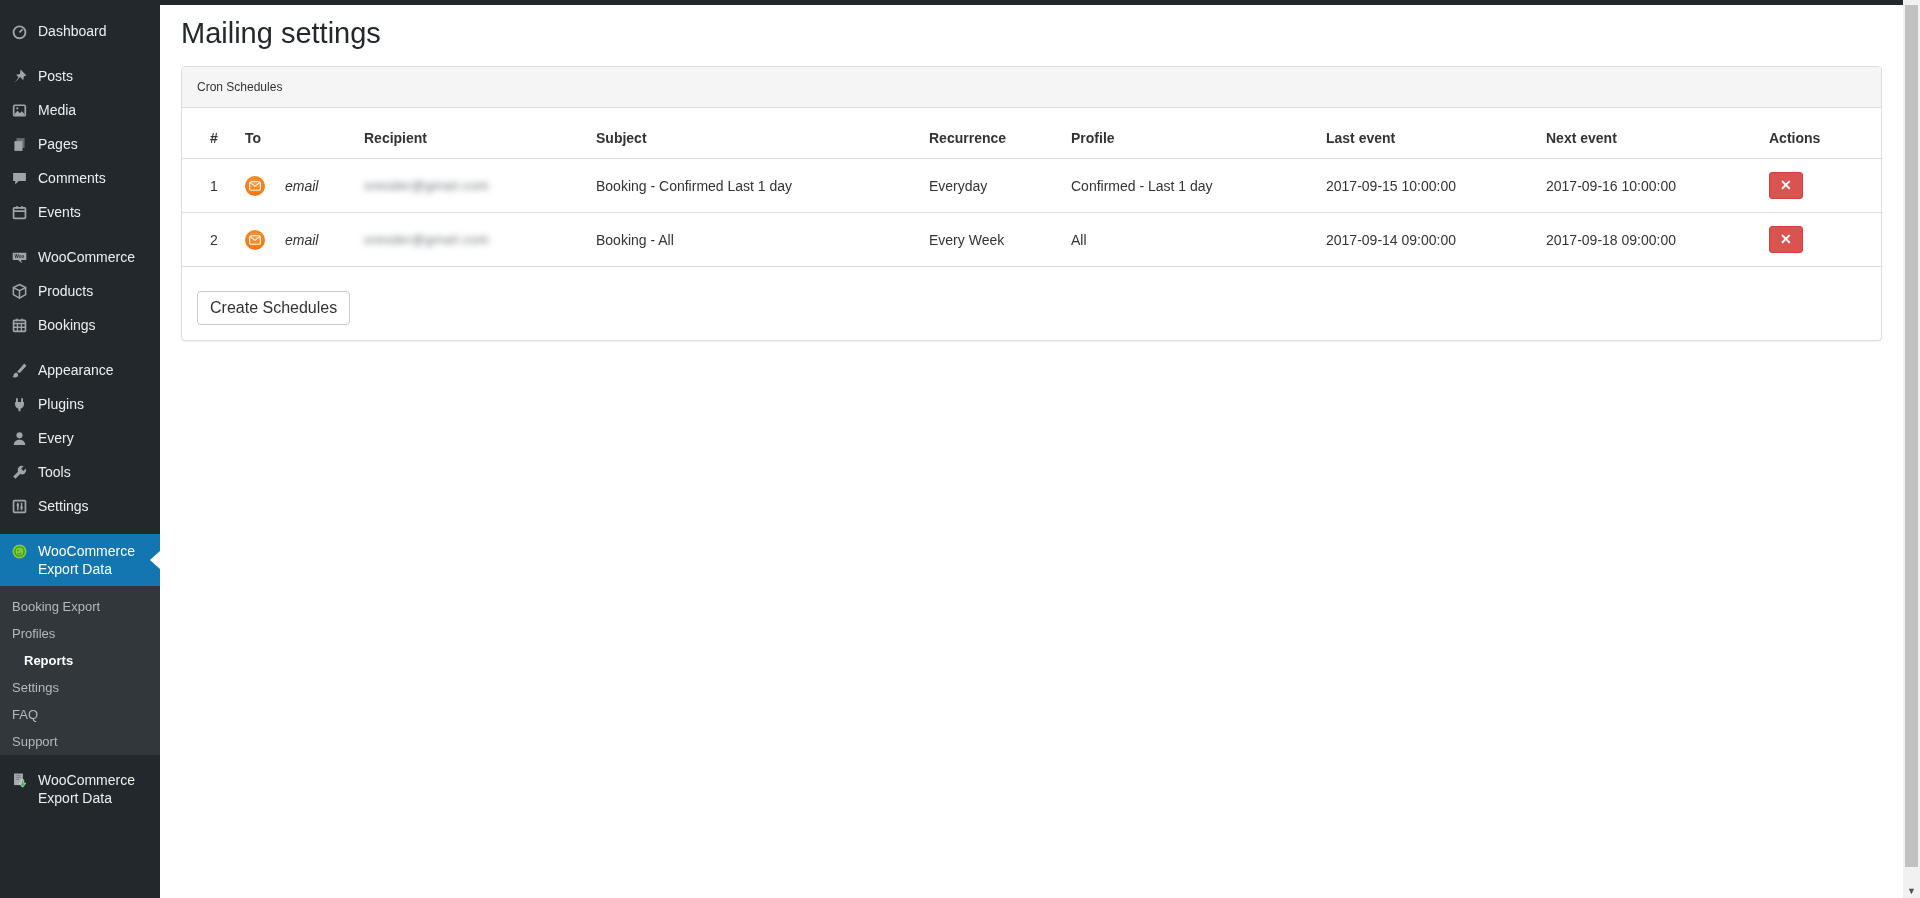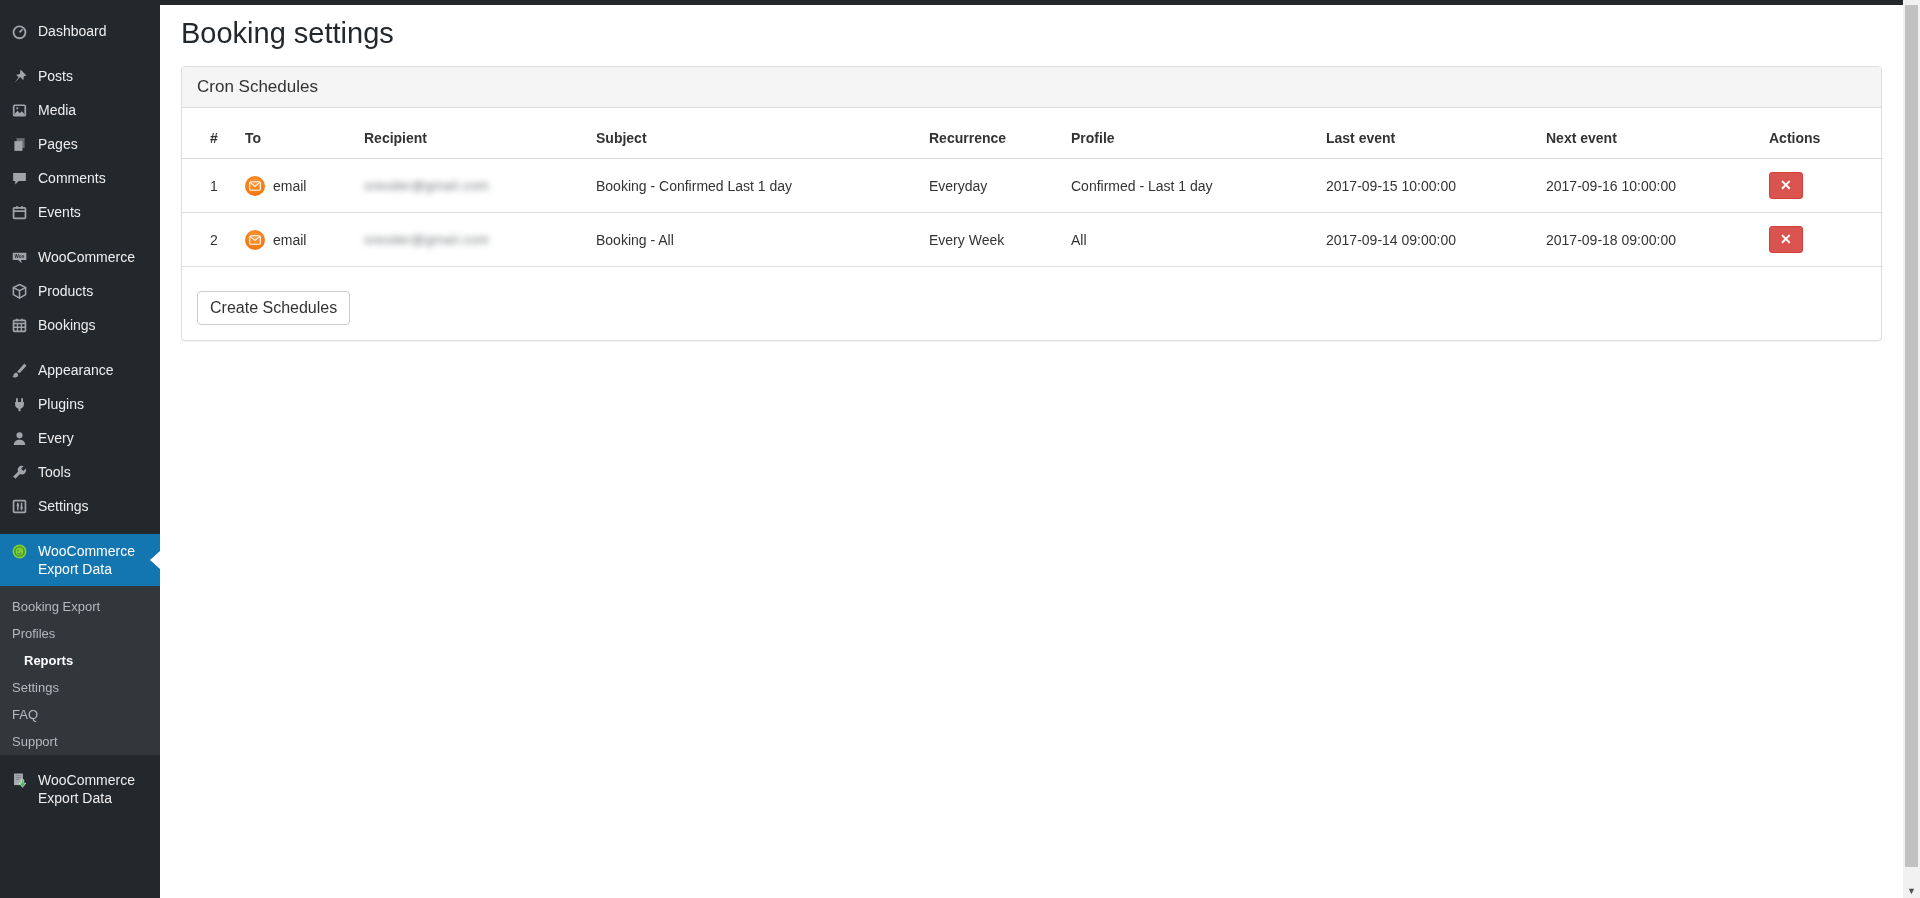--- a/index.html
+++ b/index.html
@@ -24,27 +24,27 @@
     border-top:9px solid transparent;border-bottom:9px solid transparent;border-right:10px solid #ffffff;
   }
   .submenu{background:#32373c;padding:7px 0 0 0;}
   .submenu-item{padding:7px 12px;font-size:13px;line-height:13px;color:#b4b9be;cursor:pointer;}
   .submenu-item.current{color:#fff;font-weight:bold;margin-left:12px;}
   .bottom-group{margin-top:8px;}
   
   .content{position:absolute;left:160px;top:5px;right:17px;bottom:0;background:#fff;}
   h1.page-title{margin:12px 0 0 21px;font-size:29px;line-height:33px;font-weight:400;color:#23282d;}
   .panel{margin:16px 21px 0 21px;background:#fff;border:1px solid #dddddd;border-radius:4px;box-shadow:0 1px 1px rgba(0,0,0,.05);}
-  .panel-heading{padding:10px 15px;background:#f5f5f5;border-bottom:1px solid #ddd;color:#333;font-size:17px;line-height:20px;border-radius:3px 3px 0 0;}
+  .panel-heading{padding:10px 15px;background:#f5f5f5;border-bottom:1px solid #ddd;color:#333;font-size:12px;line-height:20px;border-radius:3px 3px 0 0;}
   .panel-body{padding:0 0 15px 0;}
   table.cron{width:100%;border-collapse:collapse;font-size:14px;color:#333;table-layout:fixed;}
   table.cron th{font-weight:bold;text-align:left;padding:20px 8px 10px 8px;border-bottom:1px solid #ddd;line-height:20px;}
   table.cron td{text-align:left;padding:13px 8px;border-bottom:1px solid #ddd;line-height:20px;vertical-align:middle;}
   table.cron th:first-child,table.cron td:first-child{padding-left:28px;}
-  .to-cell{display:flex;align-items:center;gap:8px;}
+  .to-cell{display:flex;align-items:center;gap:20px;font-style:italic;}
   .email-badge{width:20px;height:20px;border-radius:50%;flex:0 0 20px;
     background:radial-gradient(circle at 50% 38%,#ff9d42 0%,#f57f17 55%,#ef6a10 100%);
     display:flex;align-items:center;justify-content:center;}
   .email-badge svg{width:12px;height:10px;display:block;}
   .blurred{filter:blur(3.2px);color:#6b6f73;font-size:13px;letter-spacing:.5px;}
   .btn-danger{background:#d9534f;border:1px solid #d43f3a;border-radius:3px;color:#fff;
     padding:3px 10px 4px 10px;font-size:14px;font-weight:bold;line-height:18px;cursor:pointer;font-family:inherit;}
   .btn-default{margin:24px 0 0 15px;background:#ffffff;border:1px solid #cccccc;border-radius:4px;
     color:#333;font-size:16px;line-height:20px;padding:6px 12px;cursor:pointer;font-family:inherit;}
   
@@ -221,21 +221,21 @@
             <path d="M12.2 9.2v4h-2.4l3.8 4.8 3.8-4.8h-2.4v-4z" fill="#46b450" stroke="#fff" stroke-width=".7"></path>
           </svg>
         </span>
         <span>WooCommerce Export Data</span>
       </div>
       <div class="menu-item bottom-group"></div>
     </nav>
 </aside>
 
 <main class="content">
-  <h1 class="page-title">Booking settings</h1>
+  <h1 class="page-title">Mailing settings</h1>
   <section class="panel">
     <div class="panel-heading">Cron Schedules</div>
     <div class="panel-body">
       <table class="cron" id="cron-table">
           <colgroup>
             <col style="width: 55px;">
             <col style="width: 119px;">
             <col style="width: 232px;">
             <col style="width: 333px;">
             <col style="width: 142px;">

